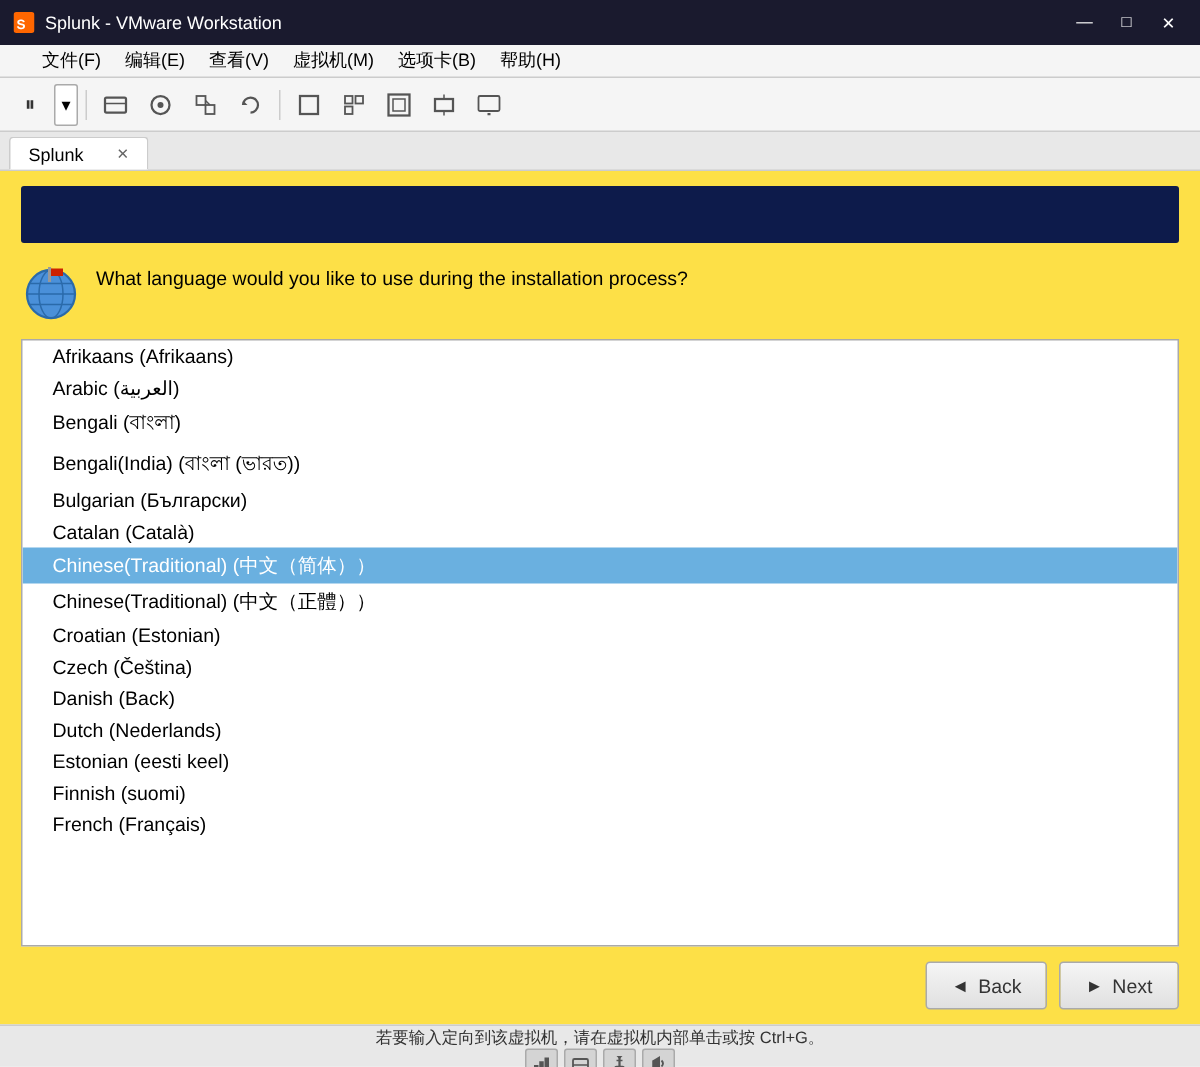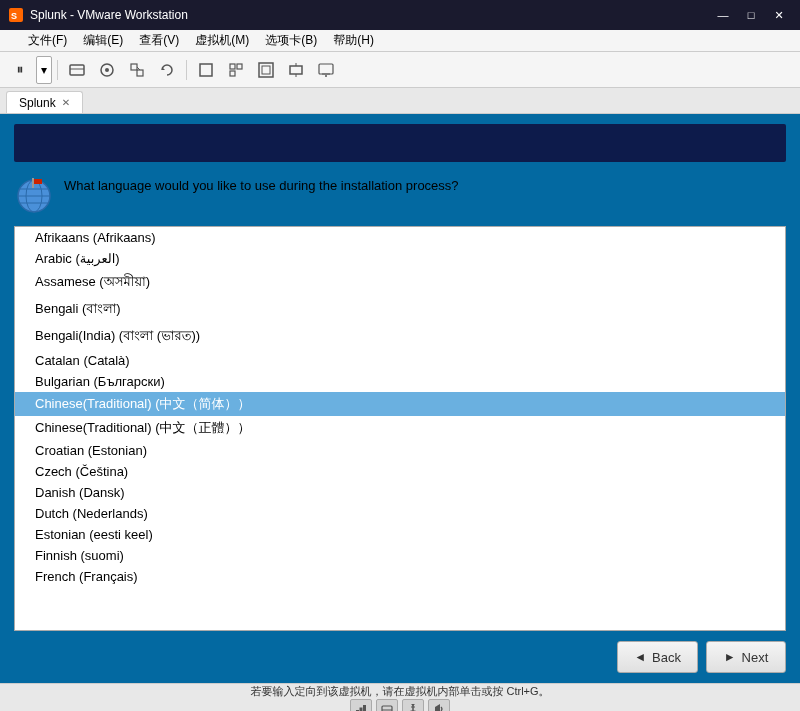--- a/index.html
+++ b/index.html
@@ -121,35 +121,35 @@
       border-bottom: 1px solid #ccc;
     }
     .tab {
       background: #f5f5f5;
       border: 1px solid #ccc;
       border-bottom: none;
       padding: 3px 12px;
       font-size: 12px;
       display: flex;
       align-items: center;
-      gap: 6px;
+      gap: 22px;
       cursor: pointer;
       height: 22px;
       border-radius: 3px 3px 0 0;
     }
     .tab.active { background: white; }
     .tab-close {
       font-size: 10px;
       color: #666;
       cursor: pointer;
     }
 
     
     .content {
-      background: #0369a1;
+      background: #fde047;
       padding: 0;
       height: calc(711px - 30px - 22px - 36px - 26px - 28px);
       display: flex;
       flex-direction: column;
     }
 
     
     .banner {
       background: #0d1b4b;
       height: 38px;
@@ -391,30 +391,29 @@
       </div>
       <div class="question-text">
         <span>What language would you like to use during the installation process?</span>
       </div>
     </div>
 
     <div class="list-section">
       <ul class="language-list" id="language-list">
       <li>Afrikaans (Afrikaans)</li>
           <li>Arabic (العربية)</li>
-          <li>Assamese (অসমীয়া)</li>
           <li>Bengali (বাংলা)</li>
           <li>Bengali(India) (বাংলা (ভারত))</li>
+          <li>Bulgarian (Български)</li>
           <li>Catalan (Català)</li>
-          <li>Bulgarian (Български)</li>
           <li class="selected">Chinese(Traditional) (中文（简体））</li>
           <li>Chinese(Traditional) (中文（正體））</li>
           <li>Croatian (Estonian)</li>
           <li>Czech (Čeština)</li>
-          <li>Danish (Dansk)</li>
+          <li>Danish (Back)</li>
           <li>Dutch (Nederlands)</li>
           <li>Estonian (eesti keel)</li>
           <li>Finnish (suomi)</li>
           <li>French (Français)</li>
         </ul>
     </div>
 
     <div class="nav-buttons">
       <button class="nav-btn">
         <span class="btn-icon">◄</span>

